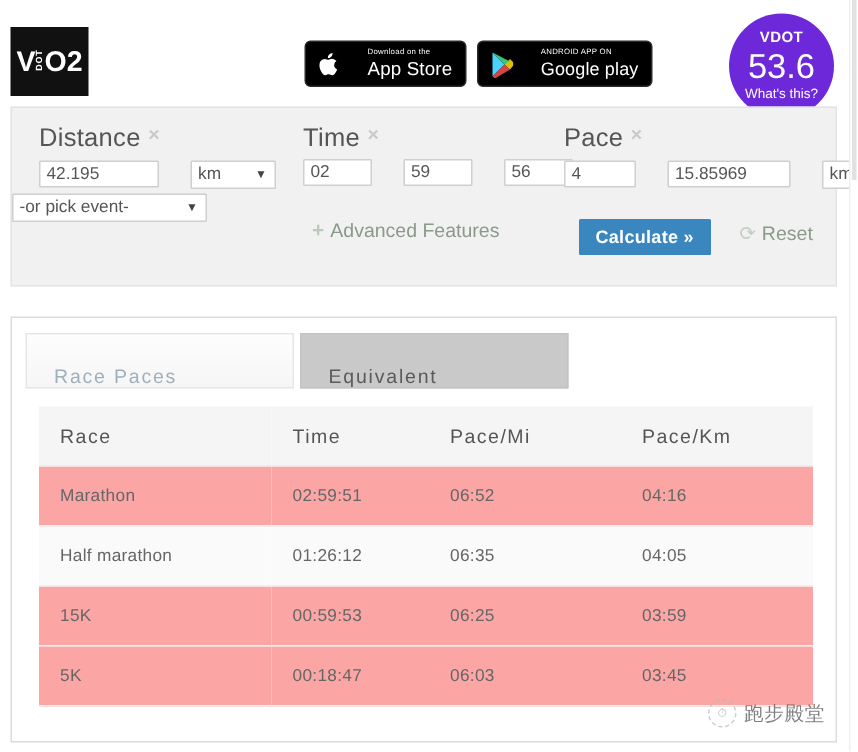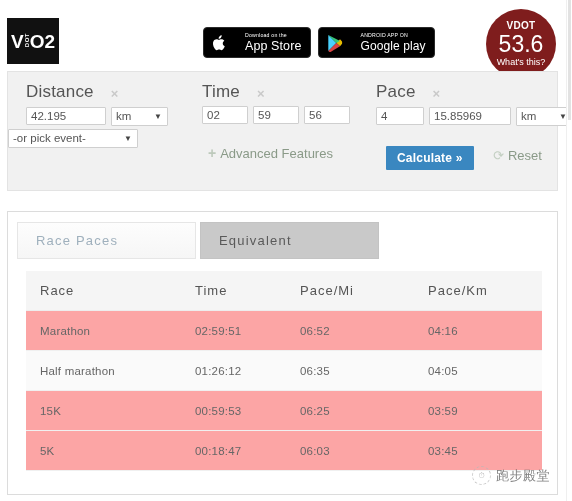--- a/index.html
+++ b/index.html
@@ -32,46 +32,46 @@
     padding:0 8px;gap:18px;border:1px solid #2a2a2a;
   }
   .badge .glyph{display:flex;align-items:center;justify-content:center;}
   .badge-txt{display:flex;flex-direction:column;line-height:1;color:#fff;}
   .badge-small{font-size:5.2px;letter-spacing:.2px;margin-bottom:2px;}
   .badge-big{font-size:12.5px;font-weight:500;letter-spacing:.1px;}
   .badge-big.gp{font-size:12px;font-weight:400;}
 
   .vdot-badge{
     position:absolute;left:486px;top:9px;width:70px;height:70px;border-radius:50%;
-    background:#7f1d1d;color:#fff;display:flex;flex-direction:column;
+    background:#6d28d9;color:#fff;display:flex;flex-direction:column;
     align-items:center;justify-content:center;cursor:pointer;
   }
   .vdot-label{font-size:10px;font-weight:bold;letter-spacing:.3px;line-height:1.1;}
   .vdot-value{font-size:23px;font-weight:normal;line-height:1.15;}
   .vdot-help{font-size:9px;line-height:1.1;margin-top:1px;}
 
   
   .form-panel{
     position:absolute;left:7px;top:71px;width:551px;height:120px;
     background:#f1f1f1;border:1px solid #e3e3e3;box-sizing:border-box;
   }
   .field-group{position:absolute;}
   .fg-distance{left:18px;top:10px;}
   .fg-time{left:194px;top:10px;}
   .fg-pace{left:368px;top:10px;}
 
   .field-label{
-    font-size:17px;color:#555;font-weight:normal;display:flex;align-items:center;gap:17px;
+    font-size:17px;color:#555;font-weight:normal;display:flex;gap:5px;
     margin-bottom:4px;letter-spacing:.2px;
   }
   .xmark{
     color:#c9c9c9;font-size:13px;line-height:1;cursor:pointer;font-weight:bold;
     position:relative;top:1px;
   }
-  .inputs-row{display:flex;gap:5px;align-items:center;}
+  .inputs-row{display:flex;gap:21px;align-items:center;}
   input.txt{
     border:1px solid #cfcfcf;background:#fff;height:18px;box-sizing:border-box;
     font-family:"Liberation Sans",sans-serif;font-size:11.5px;color:#555;
     padding:0 4px;border-radius:1px;outline:none;
   }
   .w-dist{width:80px;}
   .w-tm{width:46px;}
   .w-pc1{width:48px;}
   .w-pc2{width:82px;}
   select.sel{
@@ -112,21 +112,21 @@
   
   .results{
     position:absolute;left:7px;top:211px;width:551px;height:284px;
     background:#fff;border:1px solid #dcdcdc;box-sizing:border-box;
   }
   .tabs{position:absolute;left:9px;top:10px;display:flex;gap:4px;}
   .tab{
     width:179px;height:37px;box-sizing:border-box;
     background:linear-gradient(#fdfdfd,#f6f6f6);
     border:1px solid #e6e6e6;border-bottom:1px solid #e6e6e6;
-    display:flex;align-items:center;padding-left:18px;
+    display:flex;align-items:flex-end;padding-left:18px;
     font-size:13px;color:#9fb0bd;letter-spacing:1.2px;cursor:pointer;
   }
   .tab.active{background:#c9c9c9;border-color:#c3c3c3;color:#5a5a5a;}
 
   .tbl-wrap{position:absolute;left:18px;top:59px;width:516px;}
   table{border-collapse:collapse;width:100%;table-layout:fixed;}
   th{
     text-align:left;font-weight:normal;font-size:13px;color:#555;letter-spacing:1px;
     background:#f5f5f5;height:37px;padding-left:14px;border-bottom:1px solid #ededed;
   }

